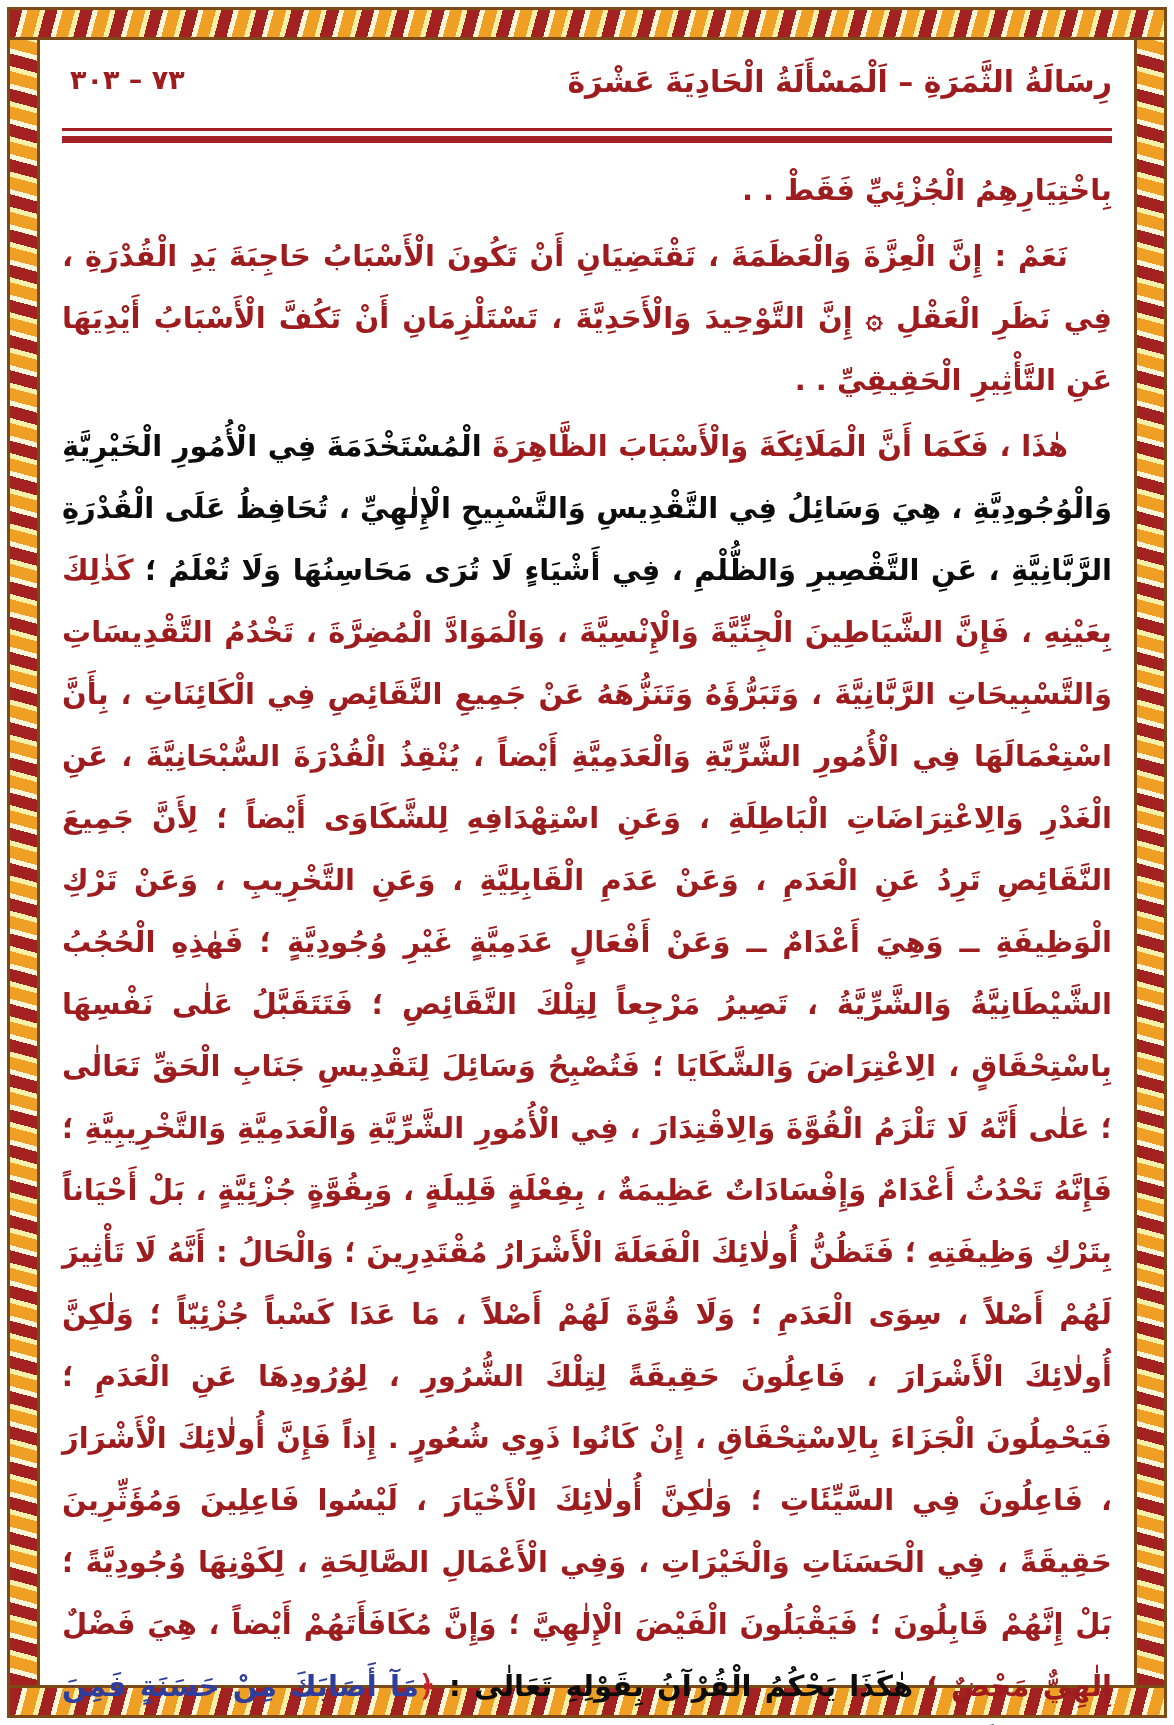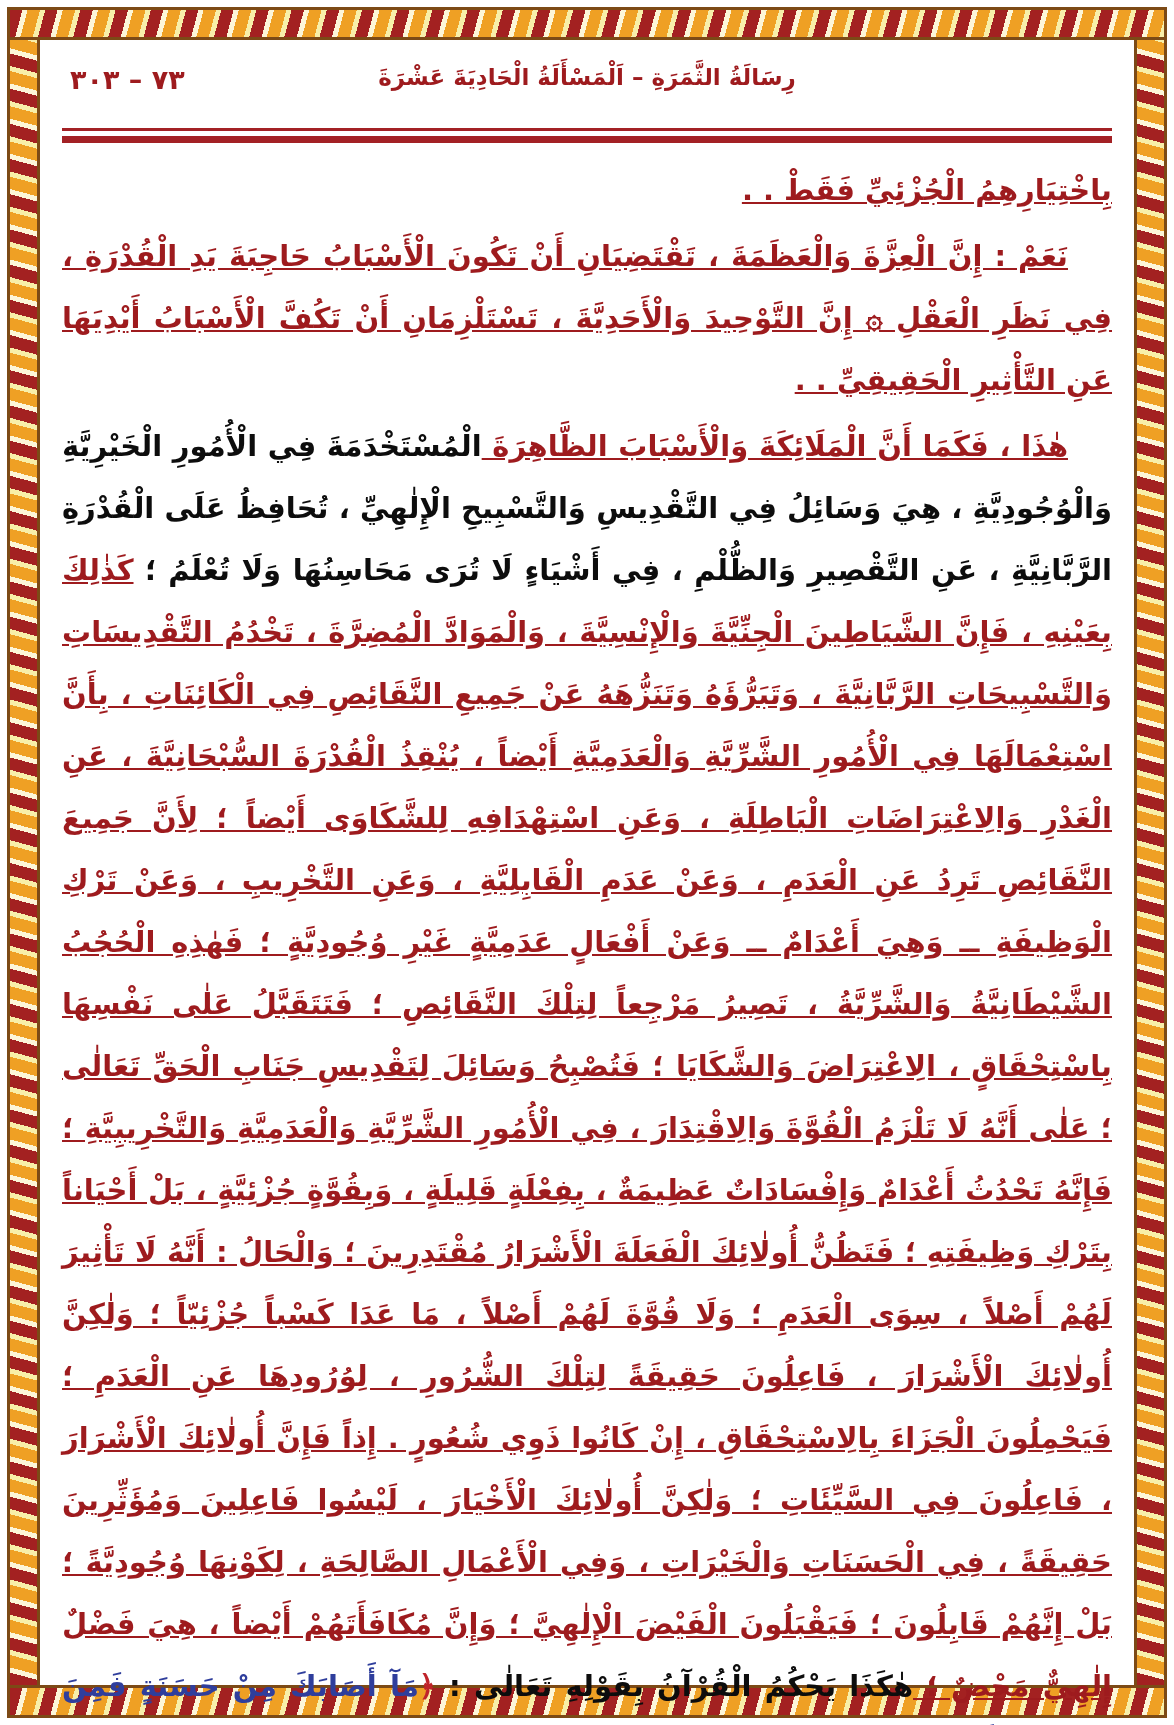--- a/index.html
+++ b/index.html
@@ -36,22 +36,21 @@
   .strip-right  { right:10px;  border-left:3px solid  var(--border-brown,#7c4a16); }
 
   
   .content {
     position:absolute; top:52px; right:62px; left:62px; bottom:52px;
     direction:rtl;
   }
   .header { position:relative; height:62px; }
   .page-title {
     position:absolute; left:0; right:0; top:12px;
-    text-align:center;
-    font-size:23px; font-weight:bold;
+    font-size:30px; font-weight:bold;
     color:var(--text-red,#9e1b1e);
   }
   .page-numbers {
     position:absolute; left:8px; top:12px;
     font-size:27px; font-weight:bold;
     color:var(--text-red,#9e1b1e);
     direction:rtl;
   }
   .rules { margin-top:14px; }
   .rule-thin  { border-top:3px solid var(--rule-red,#a32125); margin-bottom:5px; }
@@ -59,21 +58,21 @@
 
   .body-text {
     margin-top:16px;
     font-size:29px; font-weight:bold;
     line-height:62px;
     text-align:justify;
     color:var(--text-red,#9e1b1e);
   }
   .para { margin-bottom:4px; }
   .para.indent { text-indent:44px; }
-  .seg-red    { color:var(--text-red,#9e1b1e);text-decoration:underline; }
+  .seg-red    { color:var(--text-red,#9e1b1e); }
   .seg-black  { color:var(--text-black,#0d0d0d); }
   .seg-blue   { color:var(--verse-blue,#2f3e9c); }
   .seg-bracket{ color:var(--bracket-red,#c0232a); }
 </style>
 </head>
 <body>
 
 <div class="frame-outer"></div>
 <div class="strip strip-h strip-top"></div>
 <div class="strip strip-h strip-bottom"></div>

